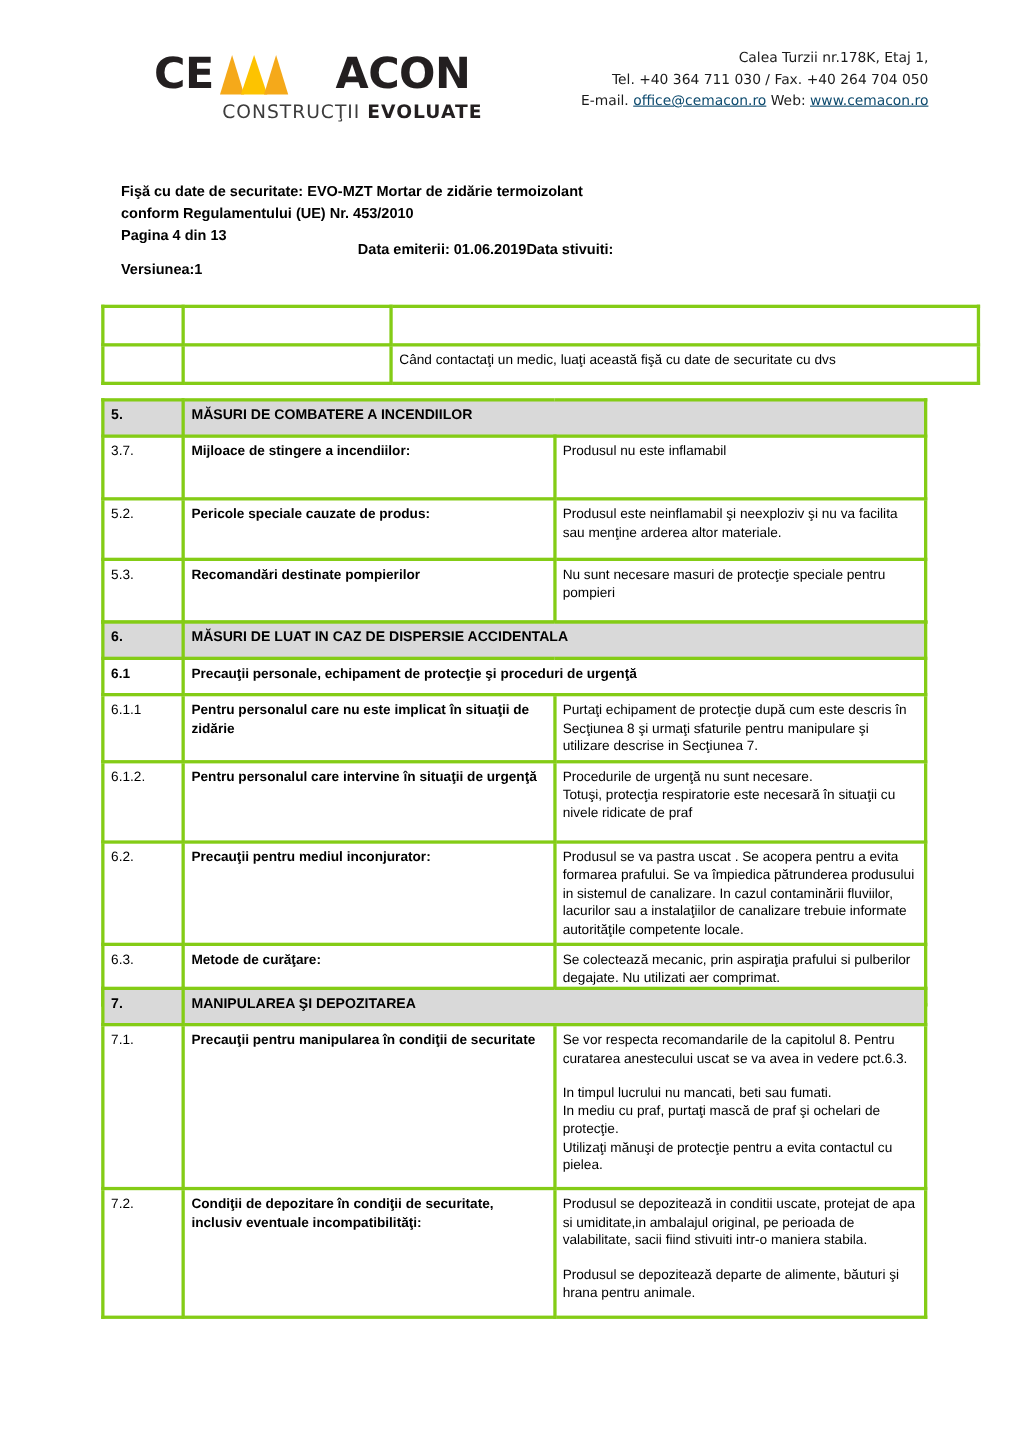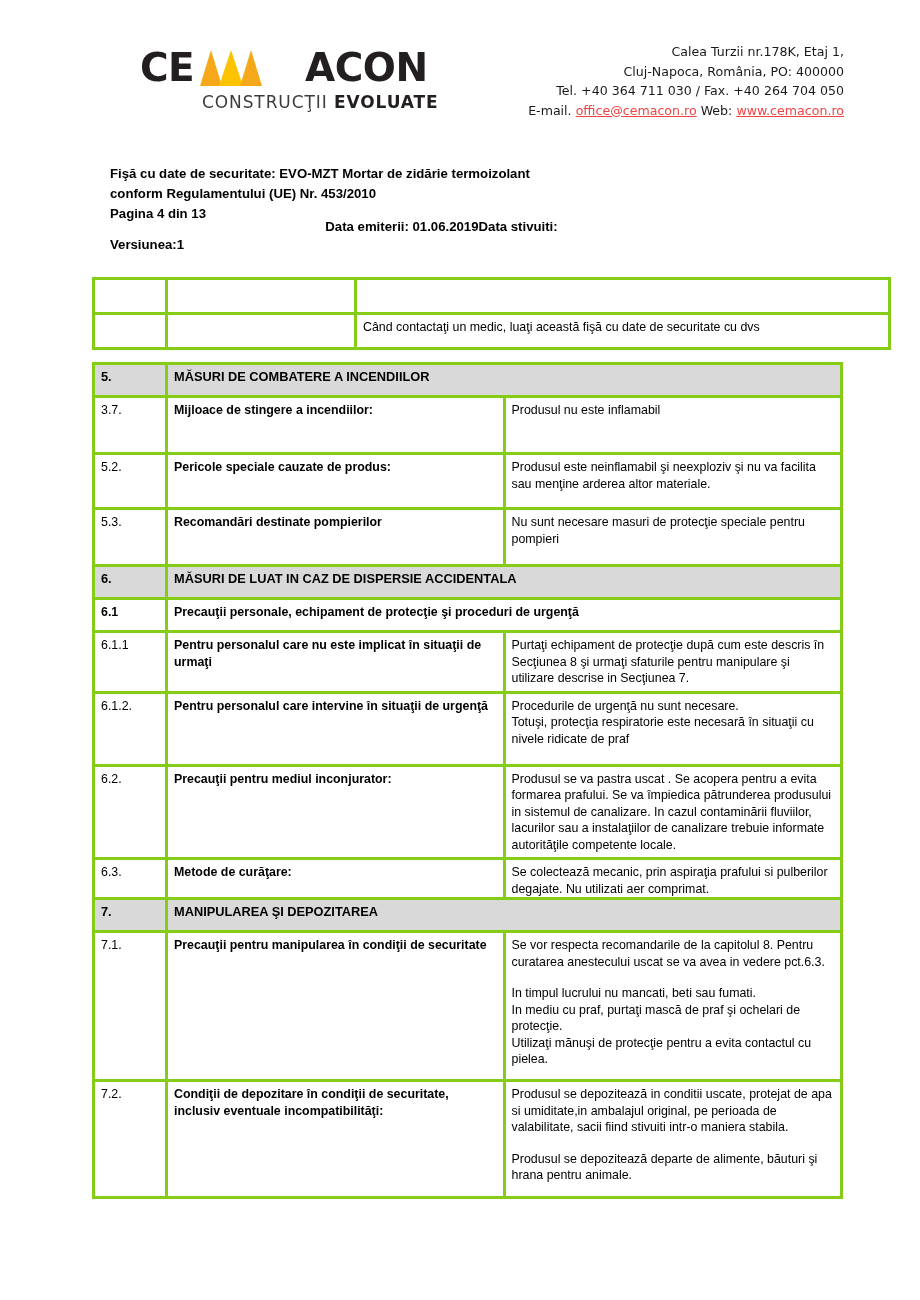--- a/index.html
+++ b/index.html
@@ -107,21 +107,21 @@
     position: absolute;
     right: 76px;
     top: 42px;
     text-align: right;
     font-family: "DejaVu Sans", sans-serif;
     font-size: 12.6px;
     line-height: 19.5px;
     color: #1a1a1a;
   }
   .contact a, .contact .link {
-    color: #ef4444;
+    color: #0c4a6e;
     text-decoration: underline;
   }
 
   
   .doc-title {
     position: absolute;
     left: 110px;
     top: 164px;
     width: 740px;
   }
@@ -204,21 +204,20 @@
           <i class="tri tri-c"></i>
           <i class="tri tri-r"></i>
         </span>
         <span class="logo-text-post">ACON</span>
       </div>
       <div class="logo-tagline"><span>CONSTRUCŢII </span><span class="bold">EVOLUATE</span></div>
     </div>
 
     <div class="contact">
       <div>Calea Turzii nr.178K, Etaj 1,</div>
-      <div>Cluj-Napoca, România, PO: 400000</div>
       <div>Tel. +40 364 711 030 / Fax. +40 264 704 050</div>
       <div><span>E-mail. </span><span class="link">office@cemacon.ro</span><span> Web: </span><span class="link">www.cemacon.ro</span></div>
     </div>
   </div>
 
   <div class="doc-title">
     <div class="title-row">Fişă cu date de securitate: EVO-MZT Mortar de zidărie termoizolant</div>
     <div class="title-row title-line2">
       <span>conform Regulamentului (UE) Nr. 453/2010</span>
       <span>Pagina 4 din 13</span>
@@ -277,21 +276,21 @@
         <tr>
       <td class="c-num hdr-cell" style="height:22px">6.</td>
       <td class="hdr-cell" colspan="2">MĂSURI DE LUAT IN CAZ DE DISPERSIE ACCIDENTALA</td>
     </tr>
     <tr>
       <td class="c-num bold" style="height:22px">6.1</td>
       <td class="bold" colspan="2">Precauţii personale, echipament de protecţie şi proceduri de urgenţă</td>
     </tr>
     <tr>
       <td class="c-num" style="height:45px">6.1.1</td>
-      <td class="c-lbl bold"> Pentru personalul care nu este implicat în situaţii de urmaţi</td>
+      <td class="c-lbl bold"> Pentru personalul care nu este implicat în situaţii de zidărie</td>
       <td class="c-body">Purtaţi echipament de protecţie după cum este descris în Secţiunea 8 şi urmaţi sfaturile pentru manipulare şi utilizare descrise in Secţiunea 7.</td>
     </tr>
     <tr>
       <td class="c-num" style="height:62px">6.1.2.</td>
       <td class="c-lbl bold">Pentru personalul care intervine în situaţii de urgenţă</td>
       <td class="c-body">
         <div>Procedurile de urgenţă nu sunt necesare.</div>
         <div>Totuşi, protecţia respiratorie este necesară în situaţii cu nivele ridicate de praf</div>
       </td>
     </tr>

